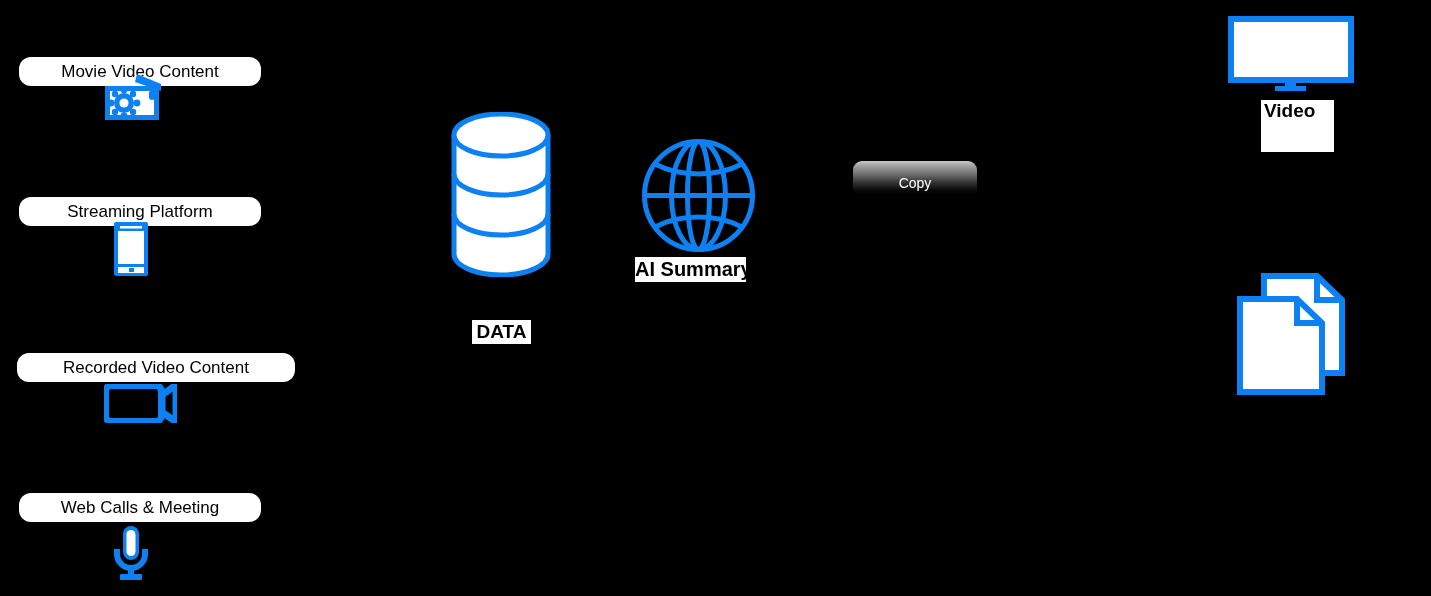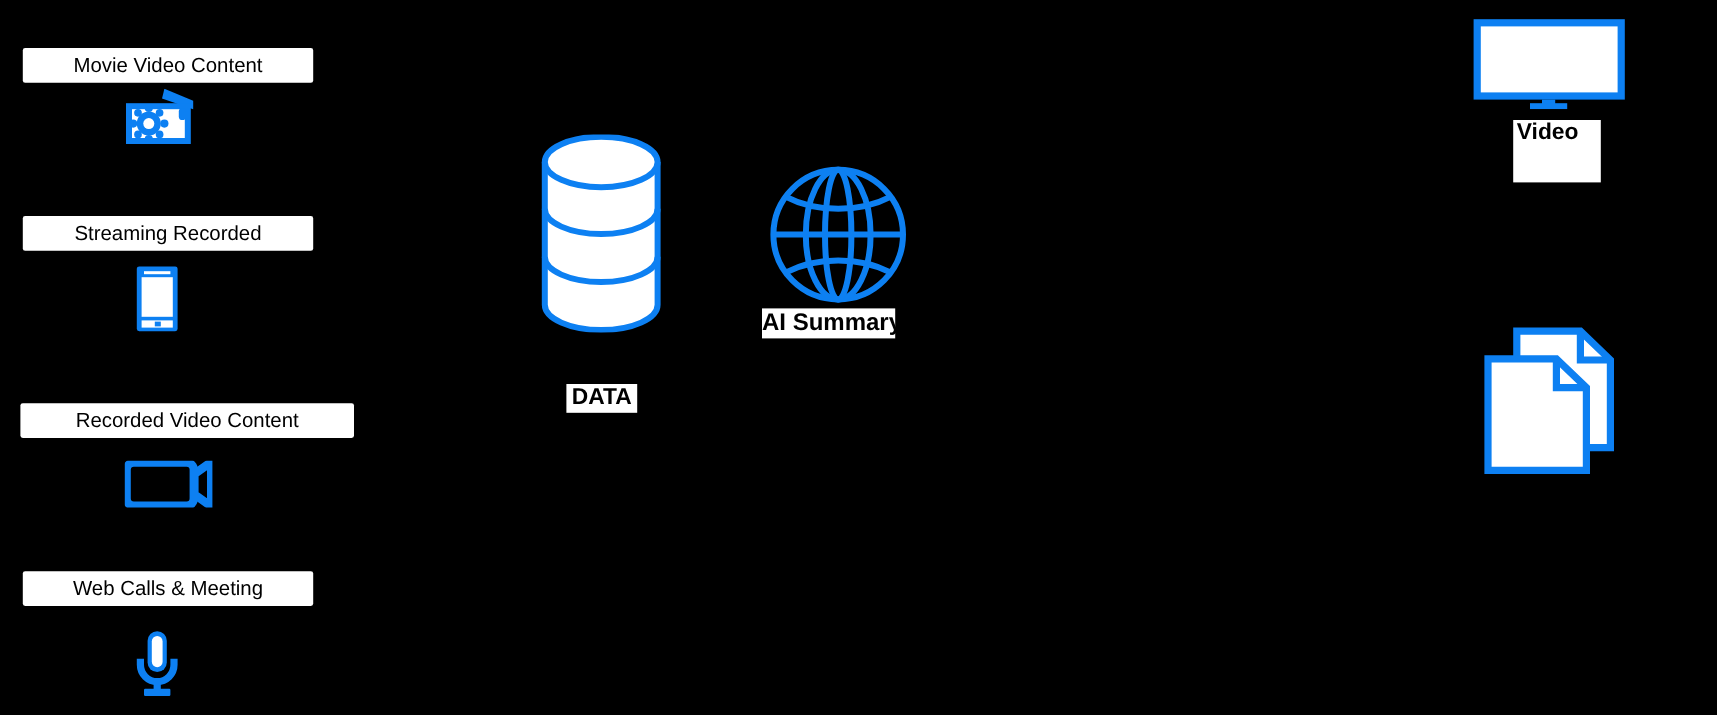--- a/index.html
+++ b/index.html
@@ -15,27 +15,28 @@
     width: 1431px;
     height: 596px;
     background: #000000;
     overflow: hidden;
   }
   .abs { position: absolute; }
 
   
   .pill {
     background: #ffffff;
-    border-radius: 2px;
+    border-radius: 12px;
     color: #000000;
     font-size: 17px;
     line-height: 29px;
     text-align: center;
     white-space: nowrap;
     box-shadow: 0 1px 1px rgba(0,0,0,0.25);
+    margin-top: 17px;
   }
 
   
   .caption {
     background: #ffffff;
     color: #000000;
     font-weight: bold;
     text-align: center;
     white-space: nowrap;
   }
@@ -102,21 +103,21 @@
         <circle cx="36" cy="29" r="3.4"></circle>
         <circle cx="14" cy="20" r="3.2"></circle>
         <circle cx="32" cy="20" r="3.2"></circle>
         <circle cx="14" cy="38" r="3.2"></circle>
         <circle cx="32" cy="38" r="3.2"></circle>
       </g>
       <circle cx="23" cy="29" r="4.6" fill="#ffffff"></circle>
     </svg>
   </div>
 
-  <div class="abs pill" style="left:19px; top:180px; width:242px; height:29px;">Streaming Recorded</div>
+  <div class="abs pill" style="left:19px; top:180px; width:242px; height:29px;">Streaming Platform</div>
 
   <div class="abs" style="left:113px; top:221px; width:36px; height:56px;">
     <svg class="icon-svg" width="36" height="56" viewBox="0 0 36 56">
       <rect x="1" y="1" width="34" height="54" rx="2" fill="#0d80f2"></rect>
       <rect x="5" y="10" width="26" height="33" fill="#ffffff"></rect>
       <rect x="7" y="5" width="22" height="2.5" fill="#ffffff"></rect>
       <rect x="5" y="46" width="26" height="6" fill="#ffffff"></rect>
       <rect x="16" y="47" width="5" height="4" fill="#0d80f2"></rect>
     </svg>
   </div>
@@ -166,20 +167,21 @@
         <ellipse cx="57.5" cy="57.5" rx="11" ry="54"></ellipse>
         <line x1="3.5" y1="57.5" x2="111.5" y2="57.5"></line>
         <path d="M14 26 a70 46 0 0 0 87 0"></path>
         <path d="M14 89 a70 46 0 0 1 87 0"></path>
       </g>
     </svg>
   </div>
 
   <div class="abs caption caption-ai" style="left:635px; top:257px; width:111px; height:25px;">AI Summary</div>
 
+  <div class="abs copy-btn" style="left:853px; top:161px; width:124px; height:33px;">Copy</div>
 
   <div class="abs" style="left:1227px; top:15px; width:128px; height:76px;">
     <svg class="icon-svg" width="128" height="76" viewBox="0 0 128 76">
       <rect x="1" y="1" width="126" height="67" fill="#0d80f2"></rect>
       <rect x="7" y="7" width="114" height="55" fill="#ffffff"></rect>
       <rect x="58" y="68" width="11" height="6" fill="#0d80f2"></rect>
       <rect x="48" y="71" width="31" height="5" fill="#0d80f2"></rect>
     </svg>
   </div>
 

